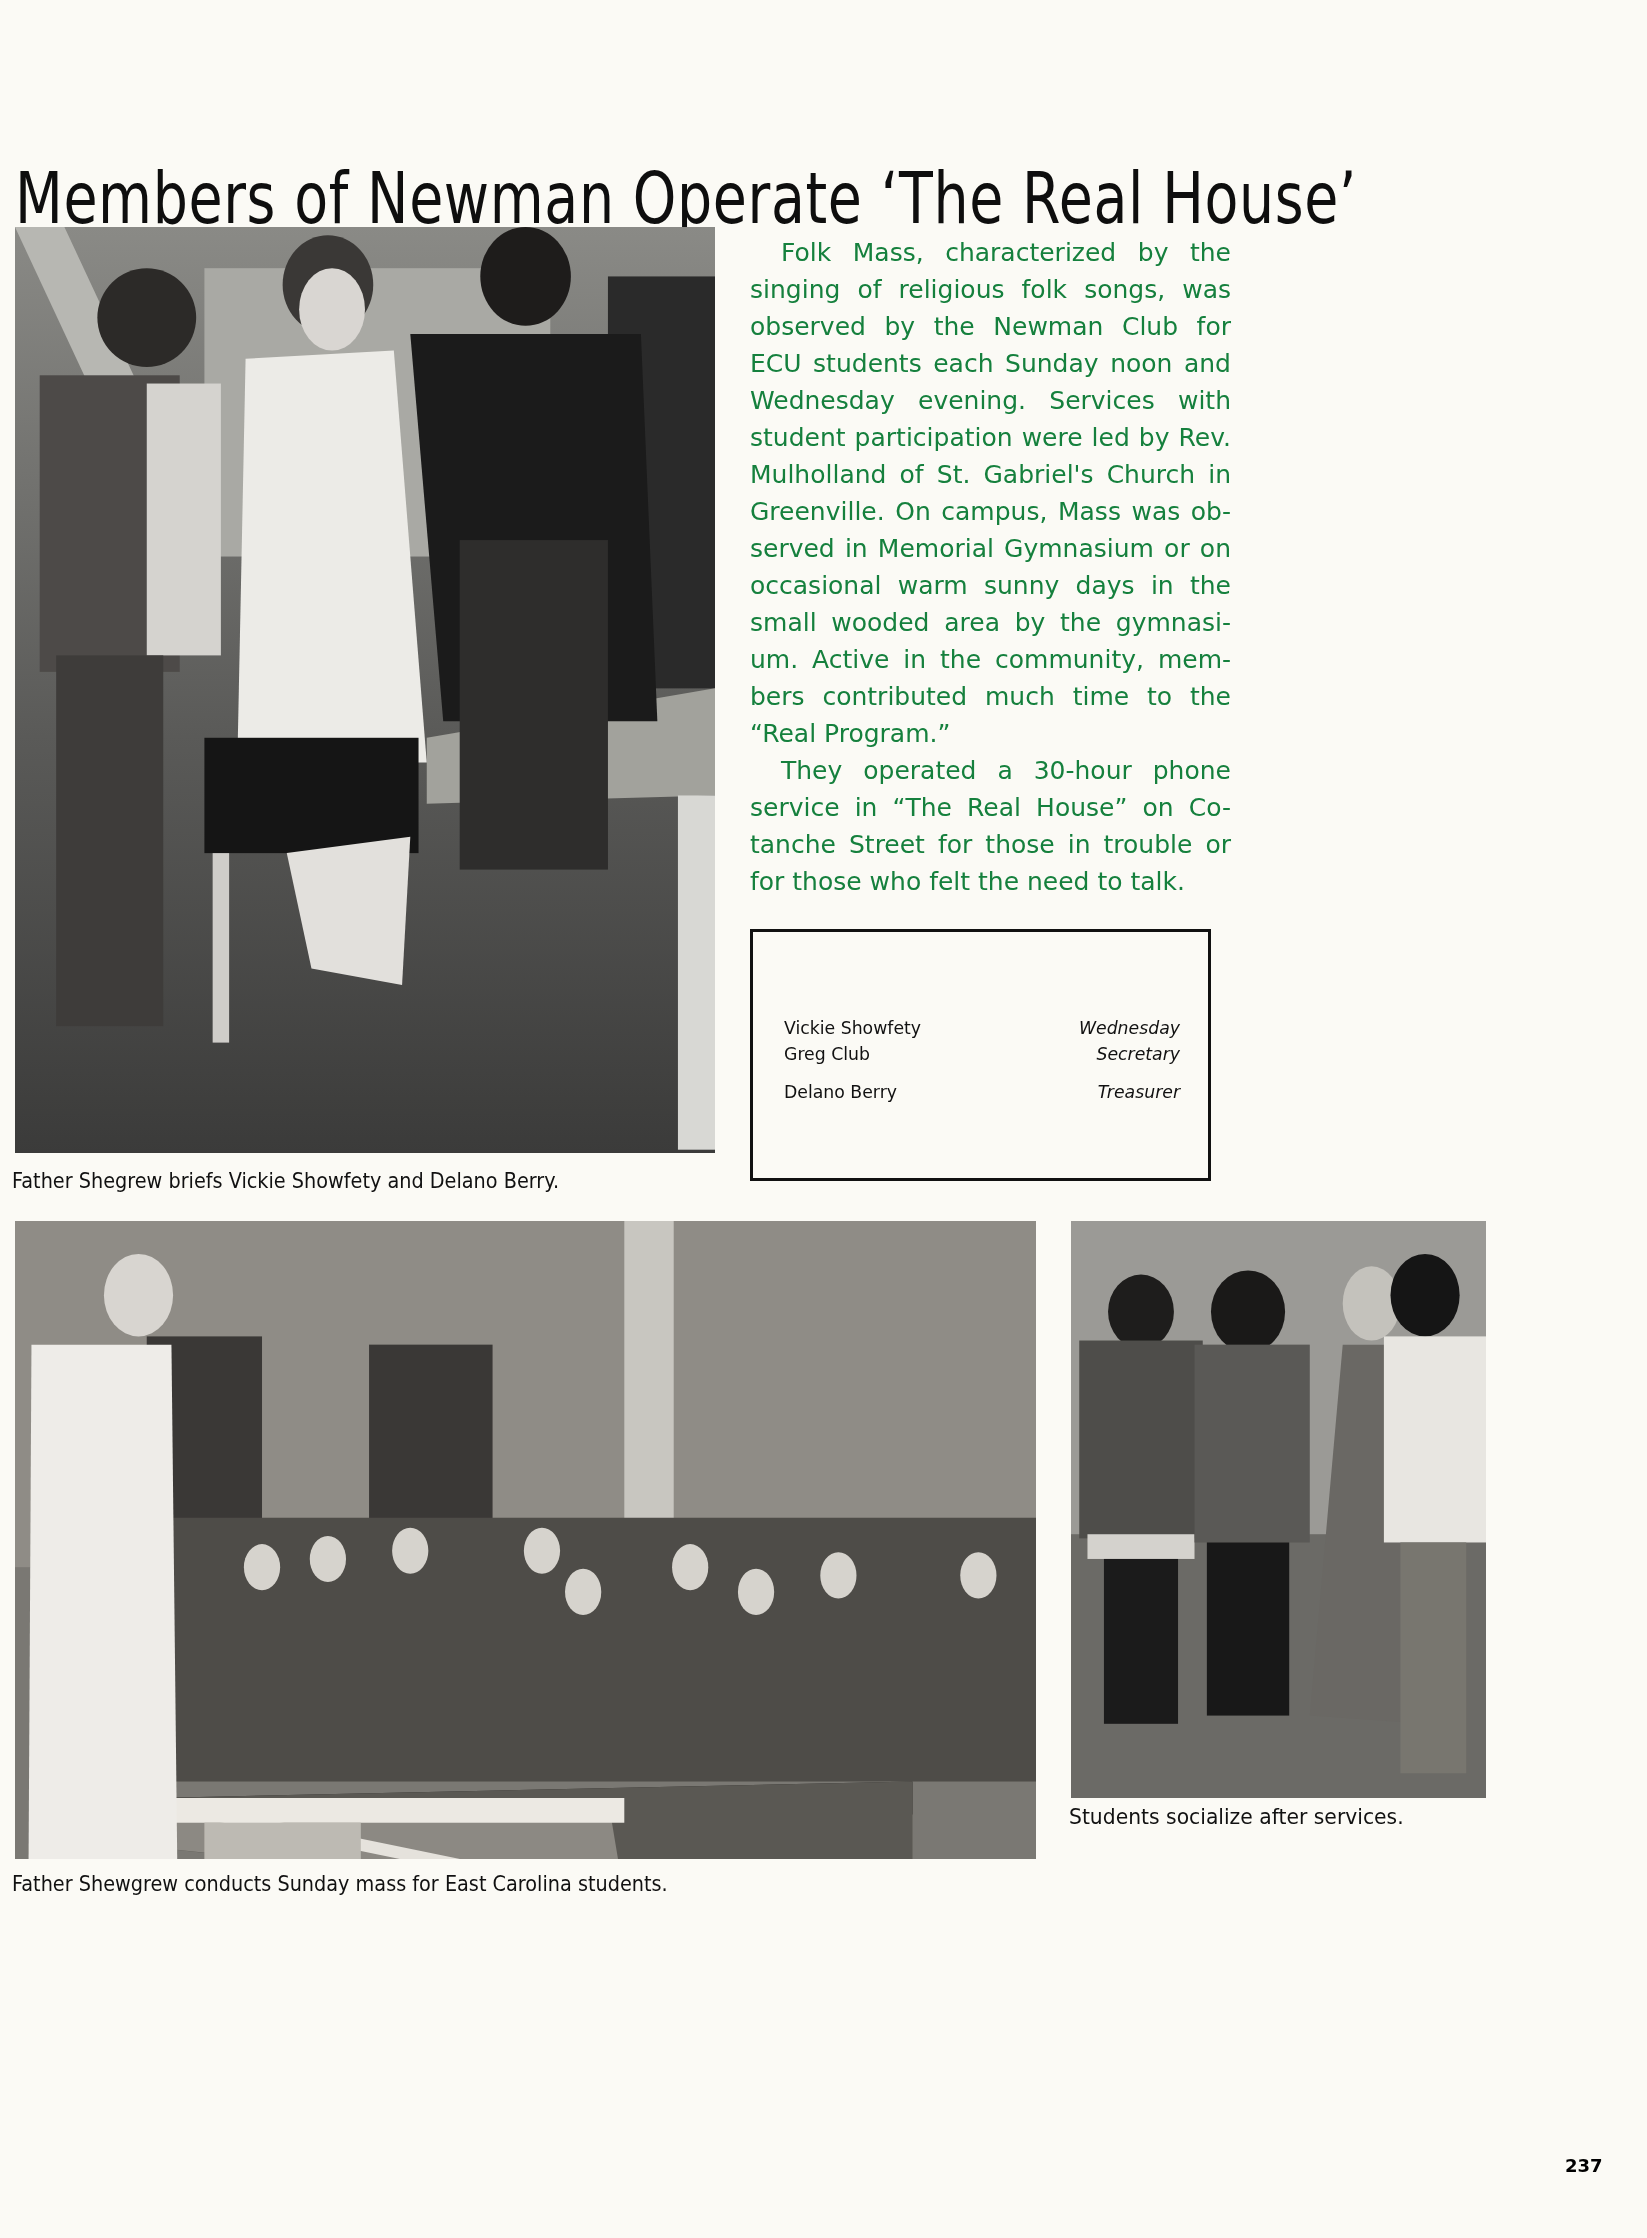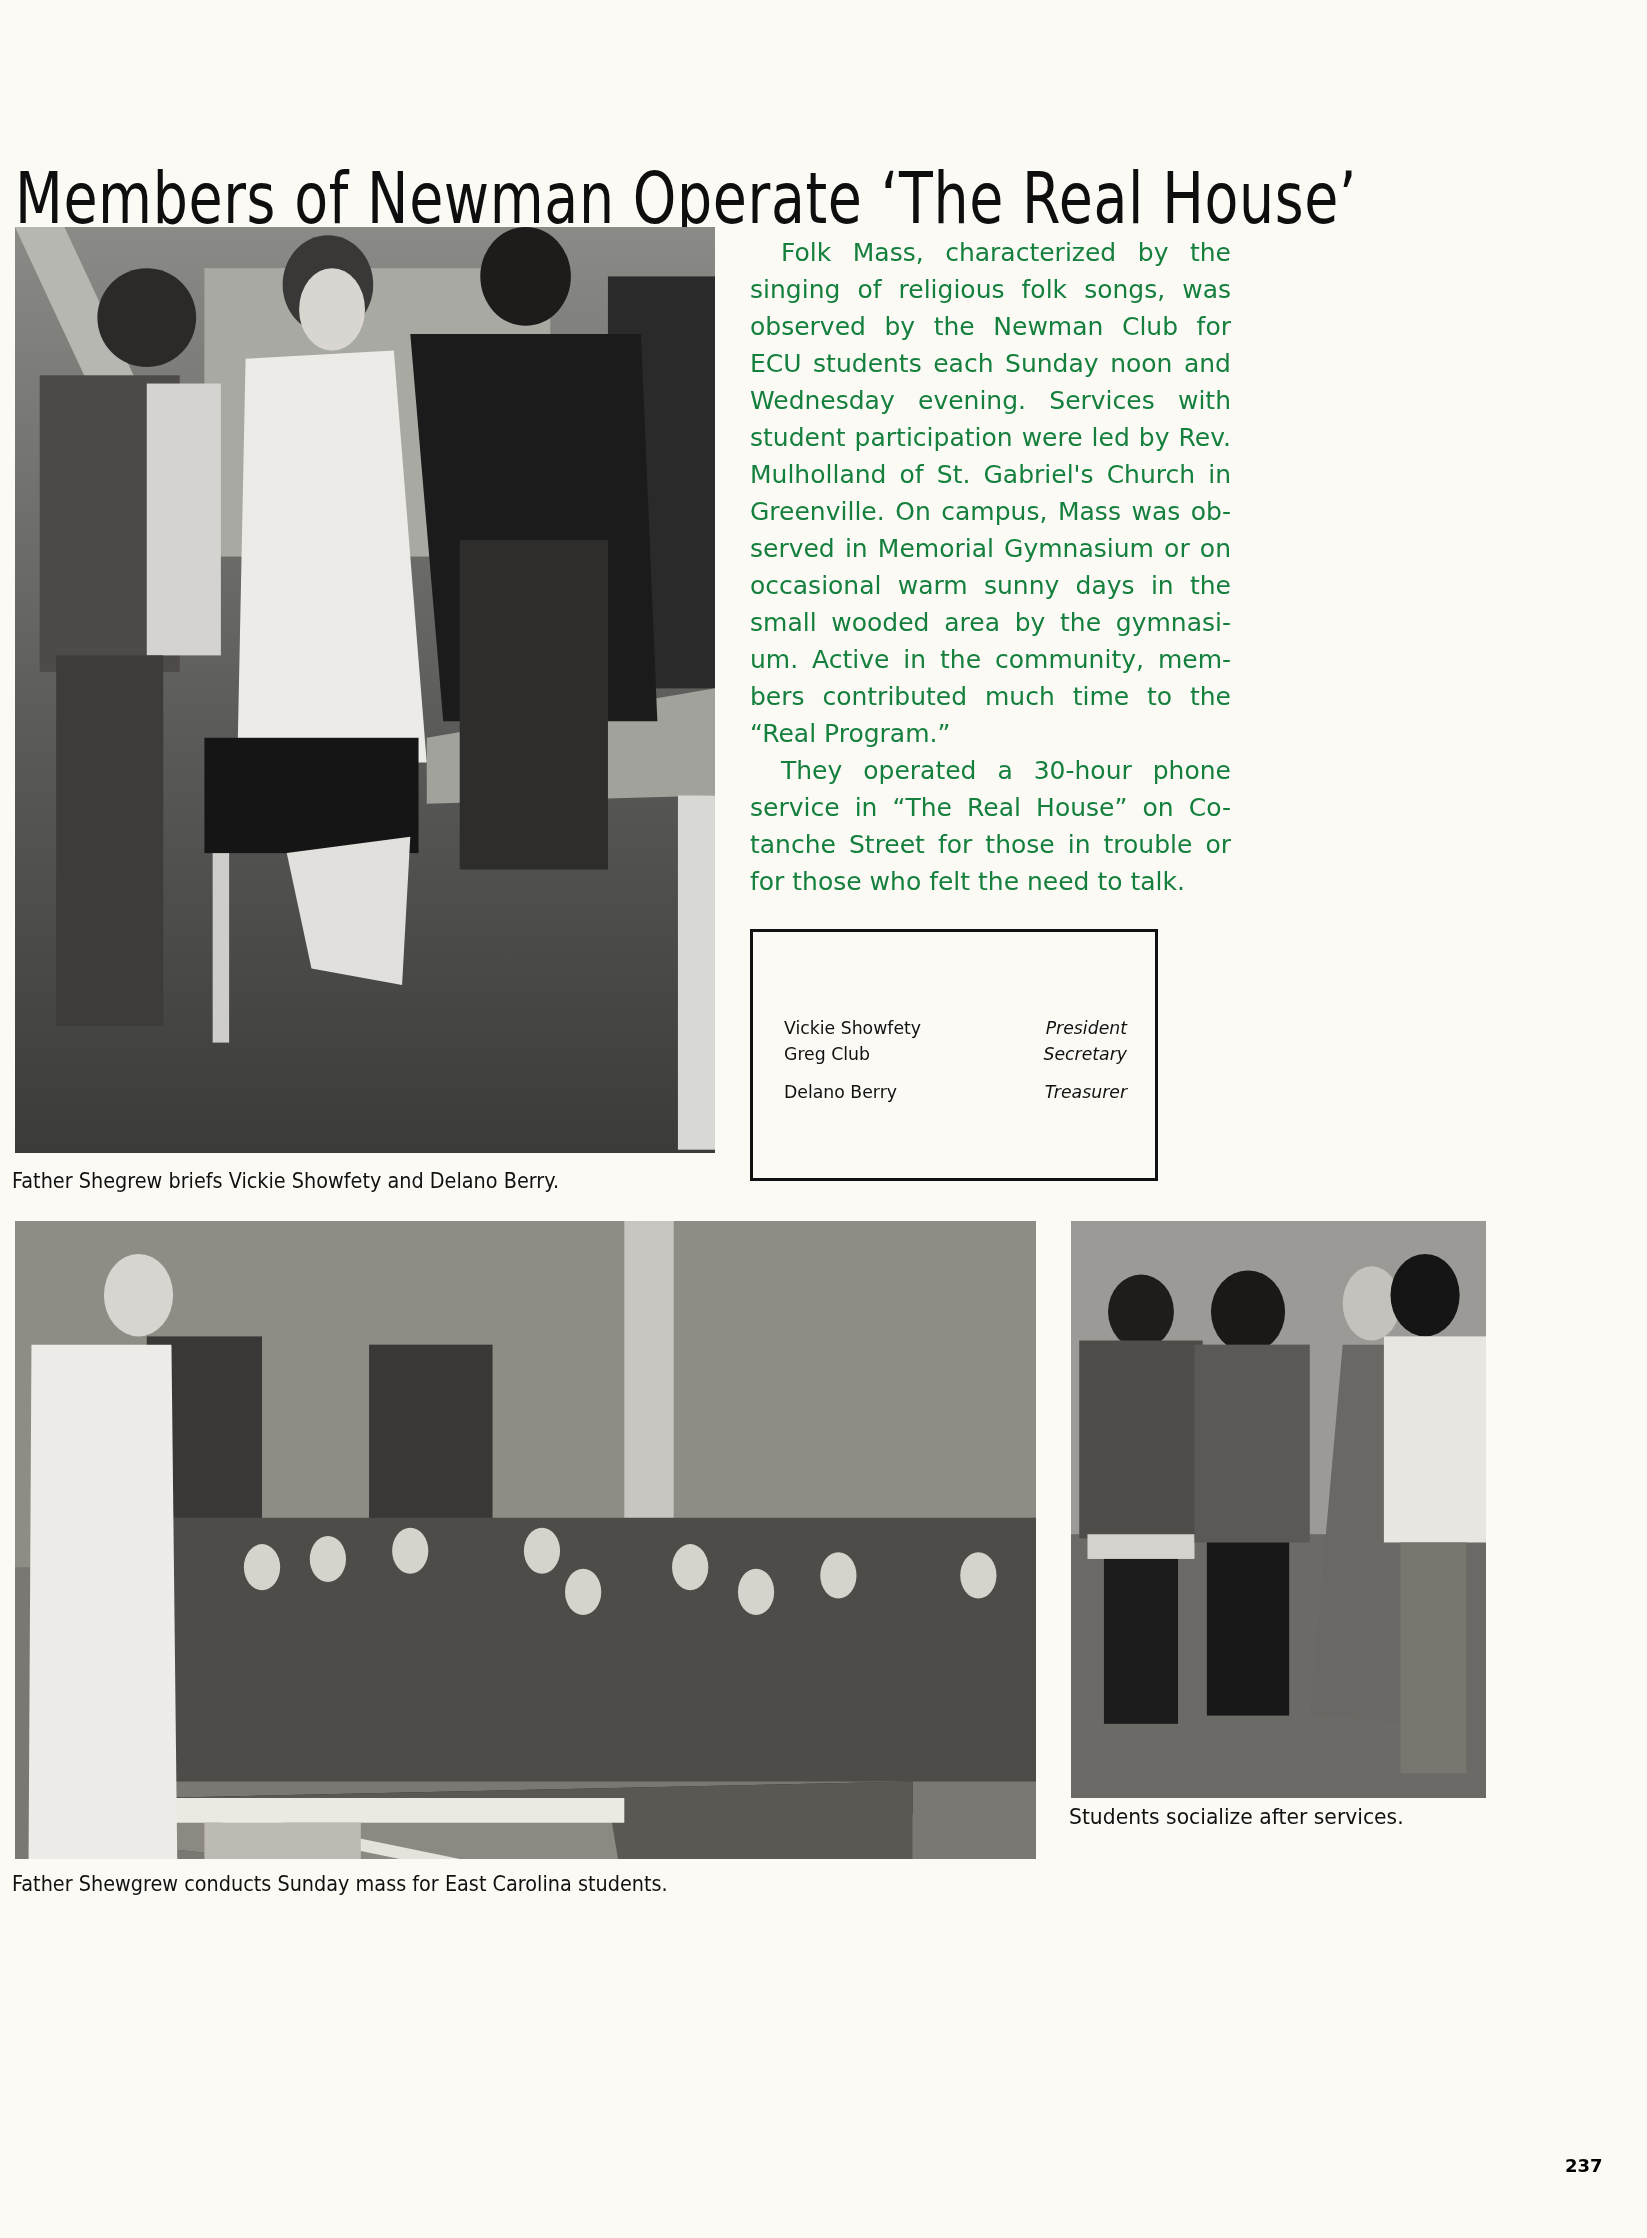--- a/index.html
+++ b/index.html
@@ -39,21 +39,21 @@
   #cap3 { left: 1069px; top: 1804px; transform: scaleX(0.95); }
   .body-text {
     position: absolute; left: 750px; top: 234px; width: 481px;
     font-family: "DejaVu Sans", sans-serif;
     font-size: 25px; line-height: 37px;
     text-align: justify; color: #15803d;
   }
   .body-text p { margin: 0; text-indent: 31px; }
   .officers-box {
     position: absolute; left: 750px; top: 929px;
-    width: 408px; height: 252px;
+    width: 461px; height: 252px;
     border: 3.3px solid #111; box-sizing: border-box;
   }
   .officer-row {
     position: absolute; left: 31px; right: 28px;
     display: flex; justify-content: space-between;
     font-family: "DejaVu Sans", sans-serif; font-size: 17.3px;
   }
   .officer-title { font-style: italic; }
   .page-number {
     position: absolute; left: 1565px; top: 2155px;
@@ -104,21 +104,21 @@
 <div class="caption" id="cap1">Father Shegrew briefs Vickie Showfety and Delano Berry.</div>
 
 <div class="body-text">
   <p>Folk Mass, characterized by the singing of religious folk songs, was observed by the Newman Club for ECU students each Sunday noon and Wednesday evening. Services with student participation were led by Rev. Mulholland of St. Gabriel's Church in Greenville. On campus, Mass was ob-served in Memorial Gymnasium or on occasional warm sunny days in the small wooded area by the gymnasi-um. Active in the community, mem-bers contributed much time to the “Real Program.”</p>
   <p>They operated a 30-hour phone service in “The Real House” on Co-tanche Street for those in trouble or for those who felt the need to talk.</p>
 </div>
 
 <div class="officers-box">
   <div class="officer-row" style="top:86px;">
     <span>Vickie Showfety</span>
-    <span class="officer-title">President</span>
+    <span class="officer-title">Wednesday</span>
   </div>
   <div class="officer-row" style="top:112px;">
     <span>Greg Club</span>
     <span class="officer-title">Secretary</span>
   </div>
   <div class="officer-row" style="top:138px;margin-top:12px;">
     <span>Delano Berry</span>
     <span class="officer-title">Treasurer</span>
   </div>
 </div>

